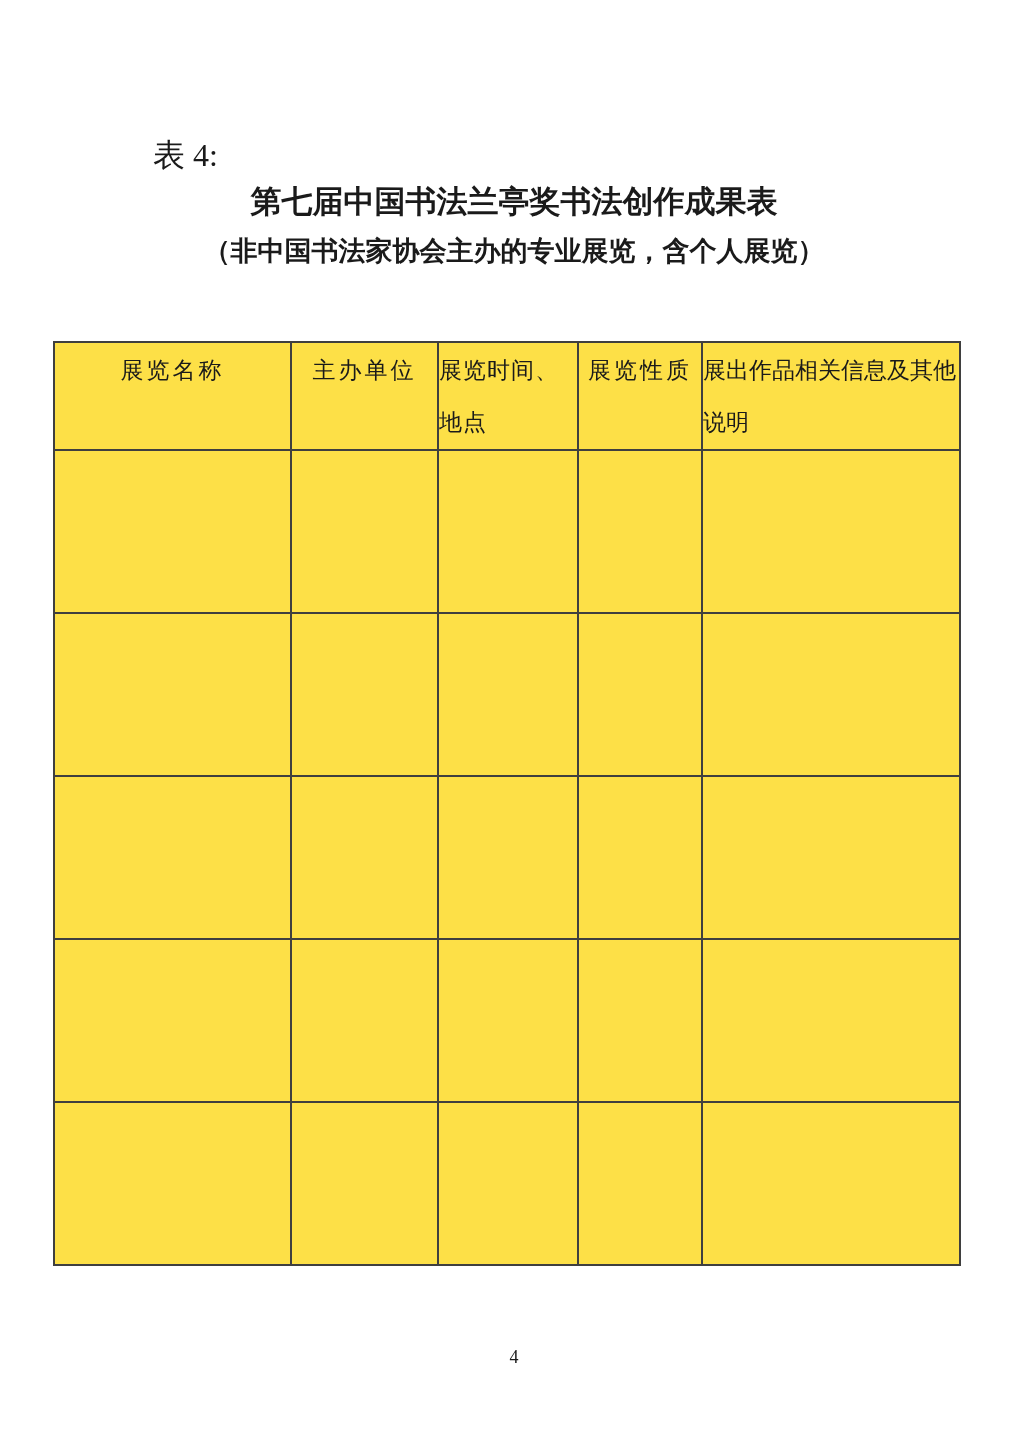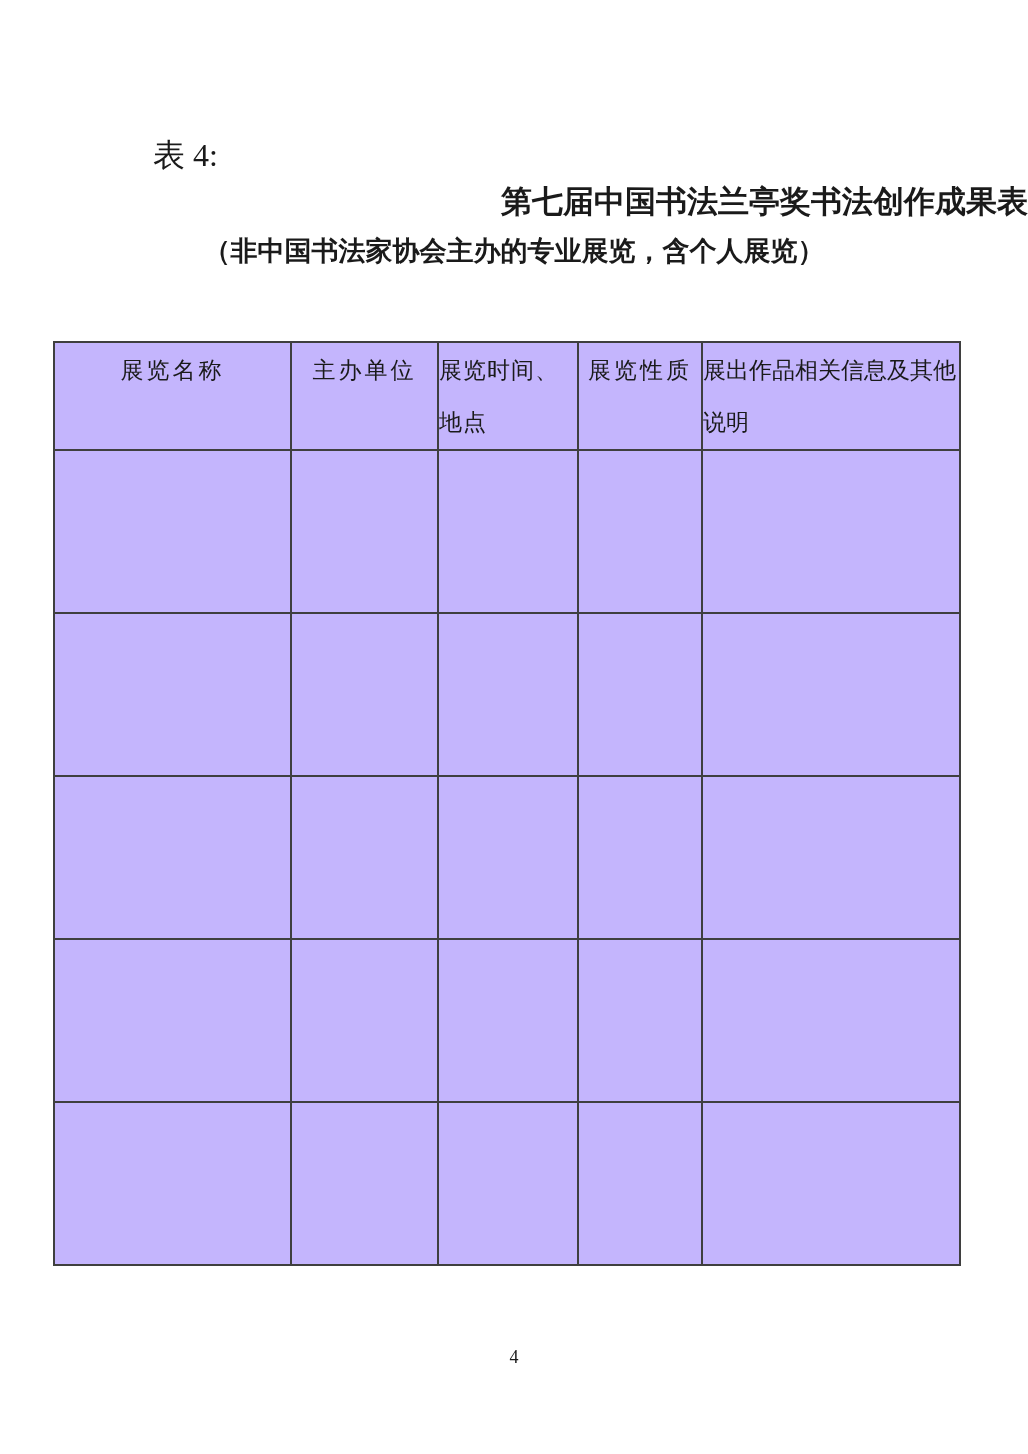--- a/index.html
+++ b/index.html
@@ -12,40 +12,40 @@
     overflow:hidden;
   }
 
   .table-label {
     position:absolute; left:153px; top:136px;
     font-size:32px; line-height:1.2;
   }
 
   .doc-title {
     position:absolute; left:0; top:183px; width:100%;
-    text-align:right;
+    text-align:center;
     font-size:31px; font-weight:700; line-height:1.2;
   }
 
   .doc-subtitle {
     position:absolute; left:0; top:235px; width:100%;
     text-align:center;
     font-size:27px; font-weight:700; line-height:1.2;
   }
 
   table.grid {
     position:absolute; left:53px; top:341px;
     width:906px;
     border-collapse:collapse;
     table-layout:fixed;
   }
   .grid th, .grid td {
     border:2px solid #3f3f3f;
     padding:0;
-    background:#c4b5fd;
+    background:#fde047;
   }
   .grid thead tr { height:105px; }
   .grid tbody tr { height:163px; }
 
   .grid th {
     font-weight:400;
     font-size:23px;
     color:#1a1a1a;
     vertical-align:top;
     line-height:52px;

